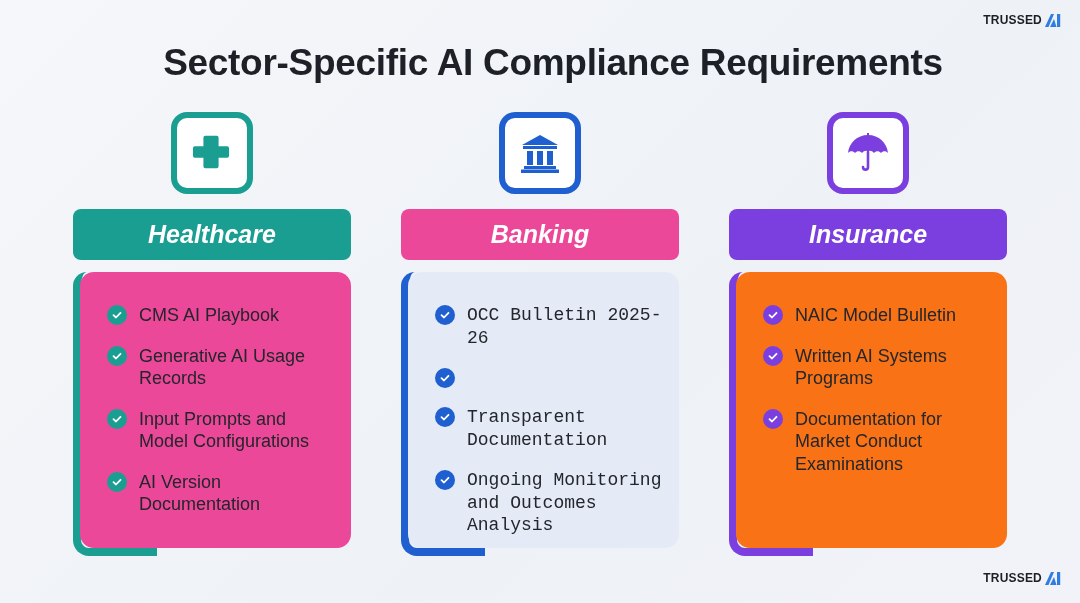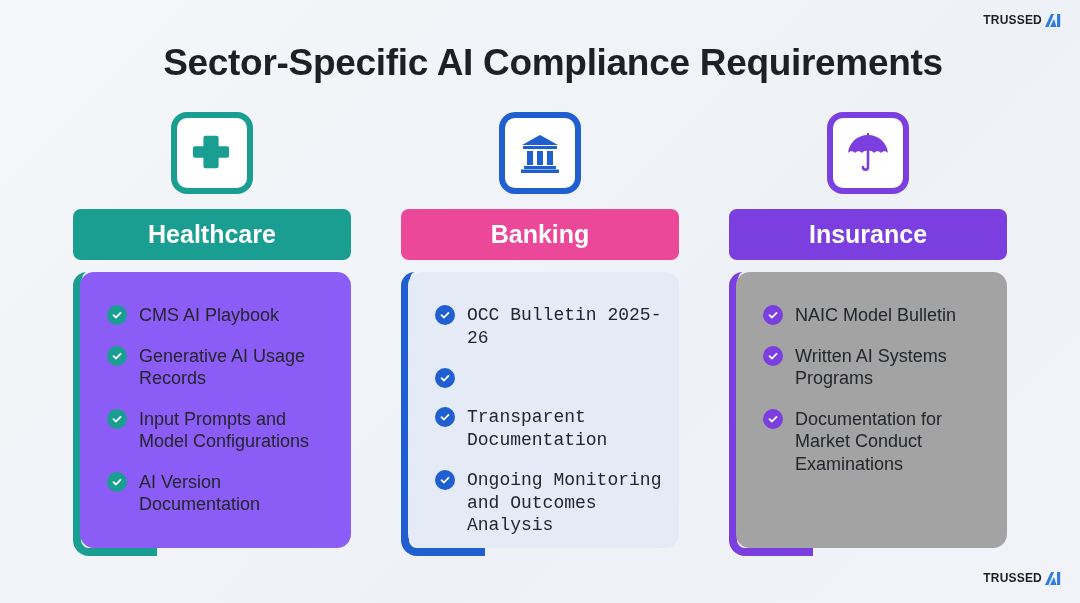--- a/index.html
+++ b/index.html
@@ -25,54 +25,54 @@
   .col.c1 { left:73px; }
   .col.c2 { left:401px; }
   .col.c3 { left:729px; }
   .icon-box {
     position:absolute; top:112px; left:98px; width:82px; height:82px;
     border-radius:16px; border:6px solid; background:#fff;
     display:flex; align-items:center; justify-content:center;
   }
   .header {
     position:absolute; top:209px; left:0; width:278px; height:51px; border-radius:8px;
-    color:#fff; font-weight:700; font-size:25px; display:flex; align-items:center; justify-content:center;
+    color:#fff; font-weight:700; font-size:25px; display:flex; align-items:center; justify-content:center;font-style:italic;
   }
   .card-wrap { position:absolute; top:272px; left:0; width:278px; height:284px; }
   .accent {
     position:absolute; left:0; top:0; width:84px; height:284px;
     border-left:8px solid; border-bottom:8px solid; border-radius:14px 0 0 16px;
   }
   .card {
     position:absolute; left:7px; top:0; width:271px; height:276px; border-radius:14px;
   }
   .items { position:absolute; top:32px; left:27px; right:10px; }
   .item { display:flex; align-items:flex-start; margin-bottom:18px; }
   .check {
     width:20px; height:20px; border-radius:50%; flex:none; margin-top:1px; margin-right:12px;
     display:flex; align-items:center; justify-content:center;
   }
   .item-text { font-size:18px; line-height:22.5px; color:#23262b; }
 
   .c1 .icon-box { border-color:#1a9e92; }
   .c1 .header { background:#1a9e92; }
   .c1 .accent { border-color:#1a9e92; }
-  .c1 .card { background:#8b5cf6; }
+  .c1 .card { background:#ec4899; }
   .c1 .check { background:#1a9e92; }
 
   .c2 .icon-box { border-color:#1f5fd0; }
   .c2 .header { background:#ec4899; }
   .c2 .accent { border-color:#1f5fd0; }
   .c2 .card { background:#e5eaf7;font-family:Liberation Mono, monospace; }
   .c2 .check { background:#1f5fd0; }
 
   .c3 .icon-box { border-color:#7b3fe0; }
   .c3 .header { background:#7b3fe0; }
   .c3 .accent { border-color:#7b3fe0; }
-  .c3 .card { background:#a3a3a3; }
+  .c3 .card { background:#f97316; }
   .c3 .check { background:#7b3fe0; }
 </style>
 </head>
 <body>
 
 <div class="logo top">
   <span>TRUSSED</span>
   <svg class="mark" viewBox="0 0 18 16">
     <path d="M1 15 L7 2 L10 2 L4.5 15 Z" fill="#2f7de1"></path>
     <path d="M5 15 L9 8 L11 11 L14 15 Z" fill="#2f7de1" opacity="0"></path>

